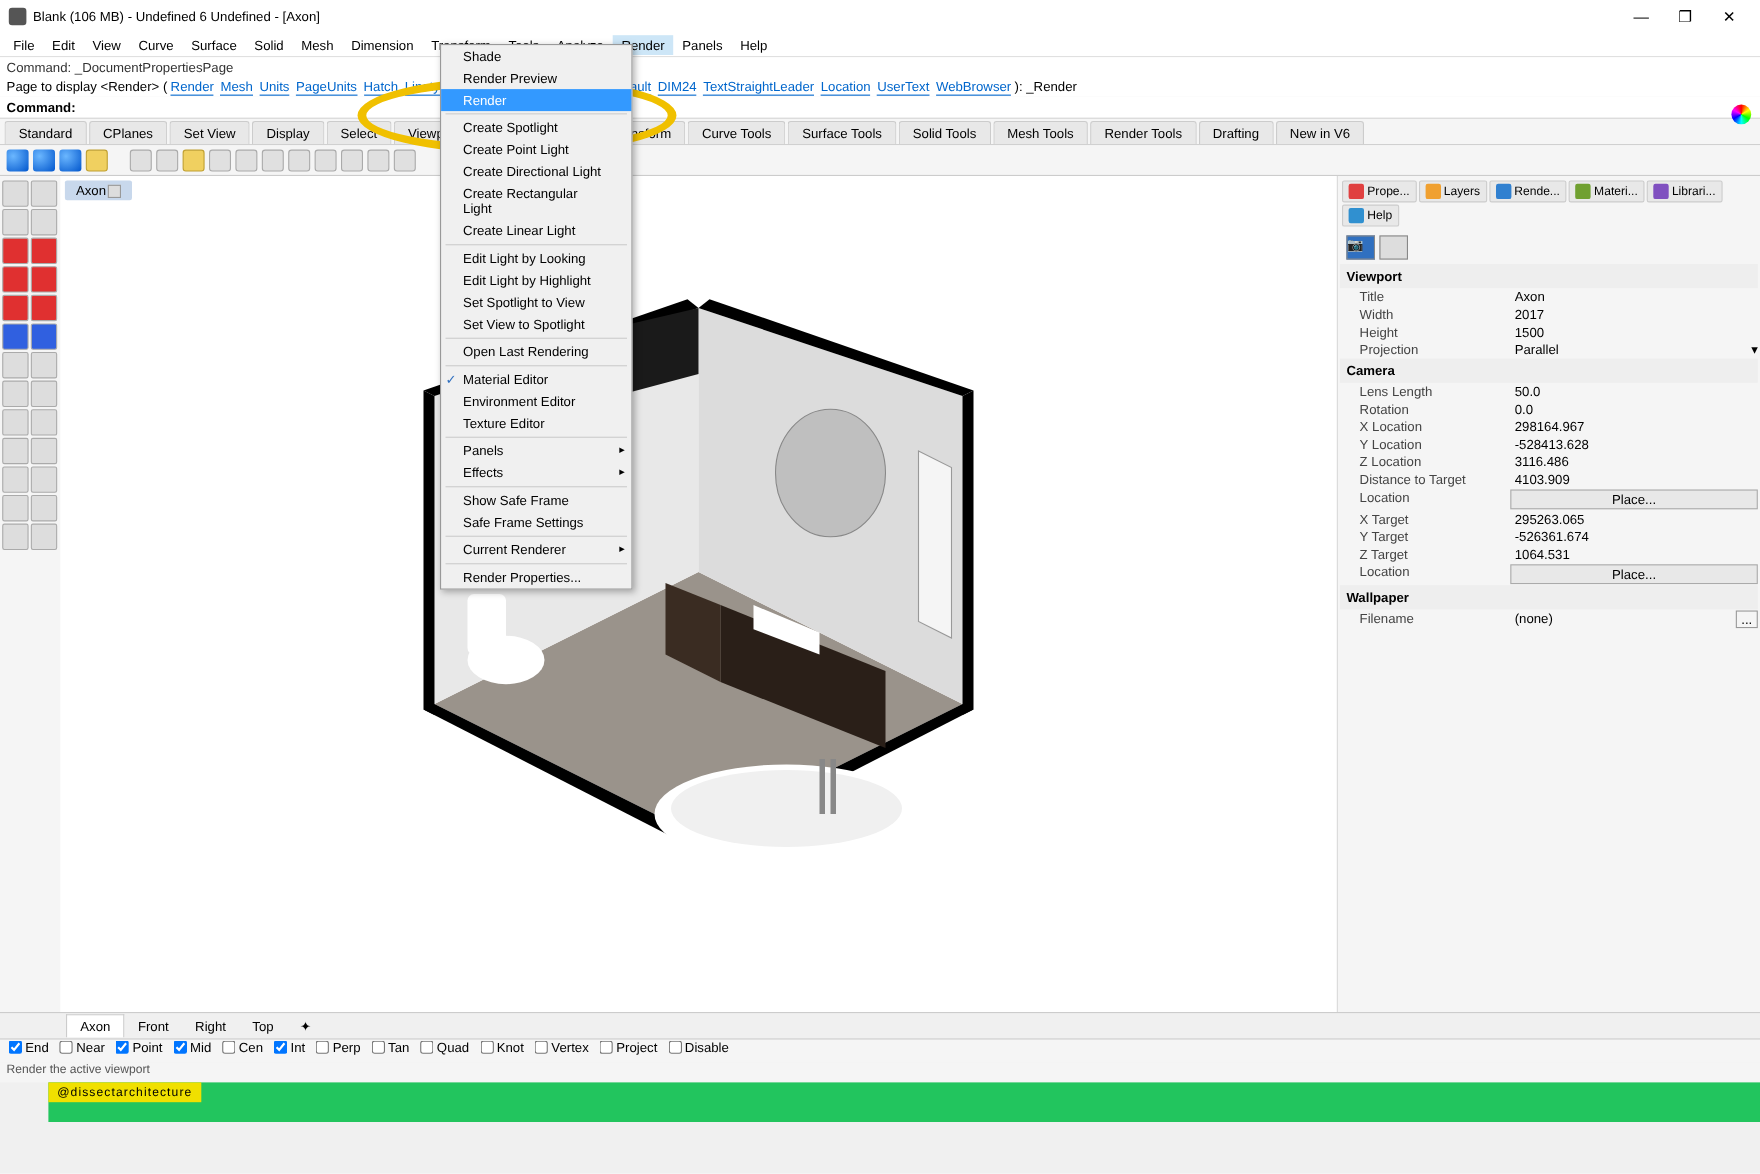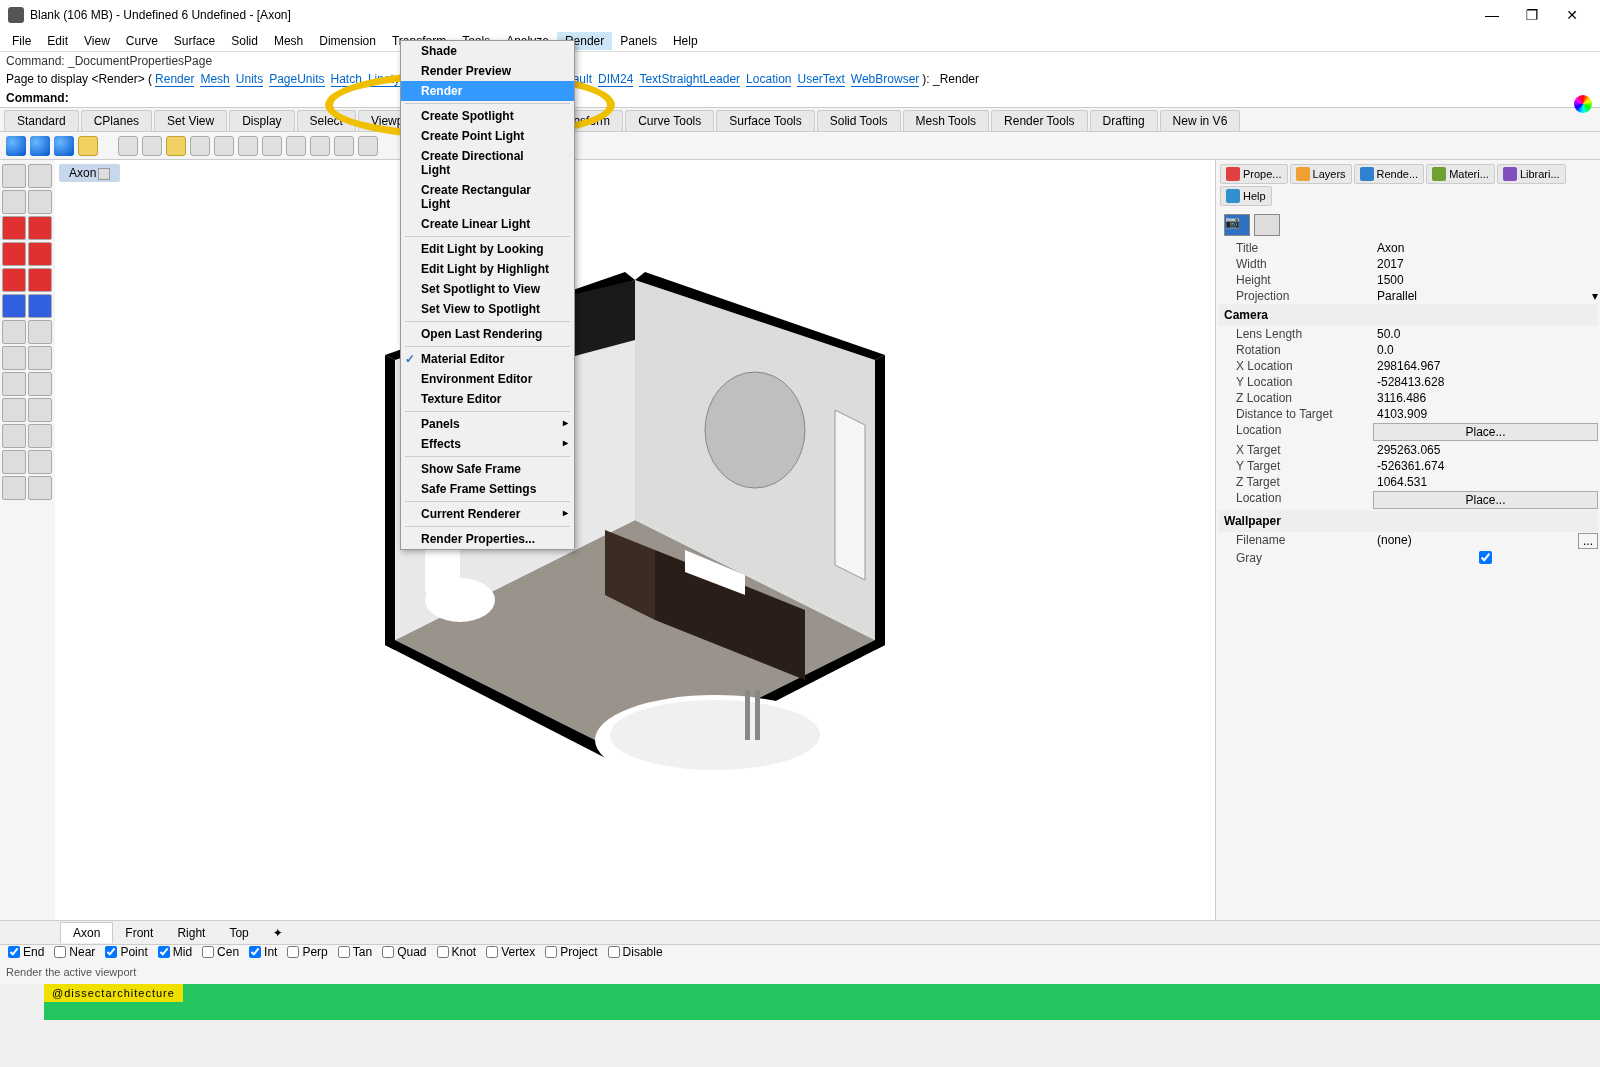--- a/index.html
+++ b/index.html
@@ -27,21 +27,21 @@
 .ltrow{ display:flex; gap:2px;}
 .lefttools .lt{ width:24px;height:24px;background:#ddd;border:1px solid #aaa;border-radius:2px;}
 .lefttools .lt.red{background:#e03030;}
 .lefttools .lt.blue{background:#3060e0;}
 .viewport { flex:1; background:#fff; display:flex; flex-direction:column; position:relative;}
 .vp-label{ position:absolute;top:4px;left:4px;background:#c8d8ec;padding:2px 10px;font-size:12px;z-index:5;border-radius:2px;}
 .vp-label .dd{ display:inline-block;width:12px;height:12px;background:#ddd;border:1px solid #999;vertical-align:middle;margin-left:2px;}
 .vp-canvas{ flex:1;background:#fff;display:flex;align-items:center;justify-content:center;position:relative;}
 .room{ width:560px;height:580px;position:relative;margin-top:20px;}
 .room svg{width:100%;height:100%;}
-.dropdown{ position:absolute; top:40px; left:400px; width:175px; background:#f0f0f0; border:1px solid #999; box-shadow:2px 2px 6px rgba(0,0,0,0.3); z-index:100;font-weight:bold;}
+.dropdown{ position:absolute; top:40px; left:400px; width:175px; background:#f0f0f0; border:1px solid #999; box-shadow:2px 2px 6px rgba(0,0,0,0.3); z-index:100;}
 .dropdown .ditem{ padding:3px 20px; font-size:12px; cursor:default; position:relative;}
 .dropdown .ditem.highlight{ background:#3399ff;color:#fff;}
 .dropdown .sep{ height:1px;background:#ccc;margin:2px 4px;}
 .dropdown .check::before{content:"✓";position:absolute;left:4px;color:#3070c0;}
 .dropdown .submenu::after{content:"▸";position:absolute;right:6px;font-size:10px;}
 .annot{ position:absolute;top:70px;left:325px;width:290px;height:70px;border:8px solid #f0c000;border-radius:50%;z-index:99;pointer-events:none;}
 .rightpanel{ width:385px; background:#f5f5f5; border-left:1px solid #ccc; display:flex; flex-direction:column;}
 .rp-tabs{ display:flex; padding:4px; gap:2px; flex-wrap:wrap;}
 .rp-tab{ display:flex;align-items:center;gap:3px;padding:2px 5px;background:#e8e8e8;border:1px solid #ccc;border-radius:2px;font-size:11px;cursor:default;}
 .rp-tab .ico{width:14px;height:14px;border-radius:2px;}
@@ -304,20 +304,21 @@
         <div class="rp-tab">
           <div class="ico" style="background: rgb(48, 144, 208);"></div>
           <span>Help</span>
         </div>
       </div>
     <div class="rp-mode">
       <div class="mbtn active">📷</div>
       <div class="mbtn"></div>
     </div>
     <div class="rp-body" id="rpbody">
+        <div class="rp-sect">Viewport</div>
         <div class="rp-row">
           <div class="k">Title</div>
           <div class="v">Axon</div>
         </div>
         <div class="rp-row">
           <div class="k">Width</div>
           <div class="v">2017</div>
         </div>
         <div class="rp-row">
           <div class="k">Height</div>
@@ -371,24 +372,20 @@
         </div>
         <div class="rp-row">
           <div class="k">Location</div>
           <div class="btn">Place...</div>
         </div>
         <div class="rp-sect">Wallpaper</div>
         <div class="rp-row">
           <div class="k">Filename</div>
           <div class="v">(none)</div>
           <span style="border: 1px solid rgb(153, 153, 153); padding: 0px 4px;">...</span>
-        </div>
-        <div class="rp-row">
-          <div class="k">Gray</div>
-          <div class="v"><input type="checkbox" checked="" style=""></div>
         </div>
       </div>
   </div>
 </div>
 
 <div class="vp-bottomtabs" id="bottomtabs">
     <div class="vp-bt active">Axon</div>
     <div class="vp-bt">Front</div>
     <div class="vp-bt">Right</div>
     <div class="vp-bt">Top</div>

